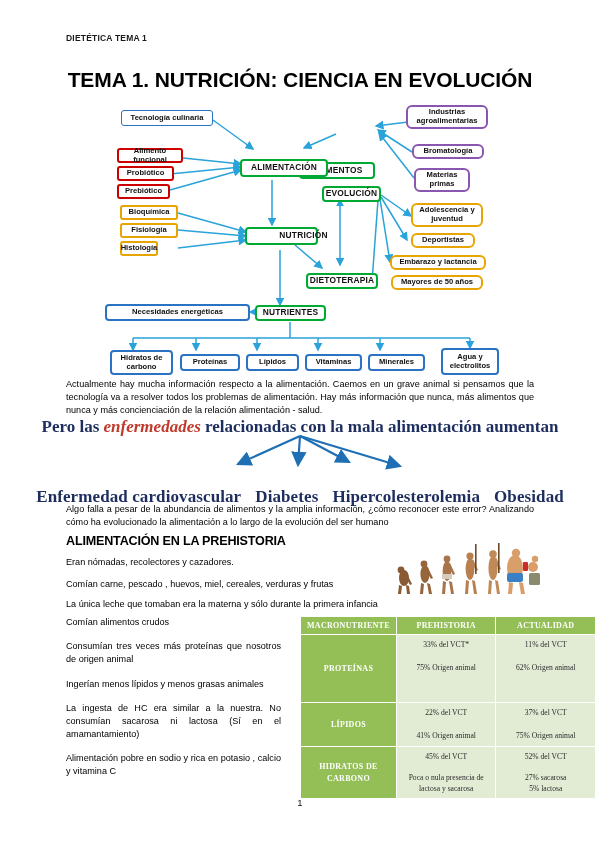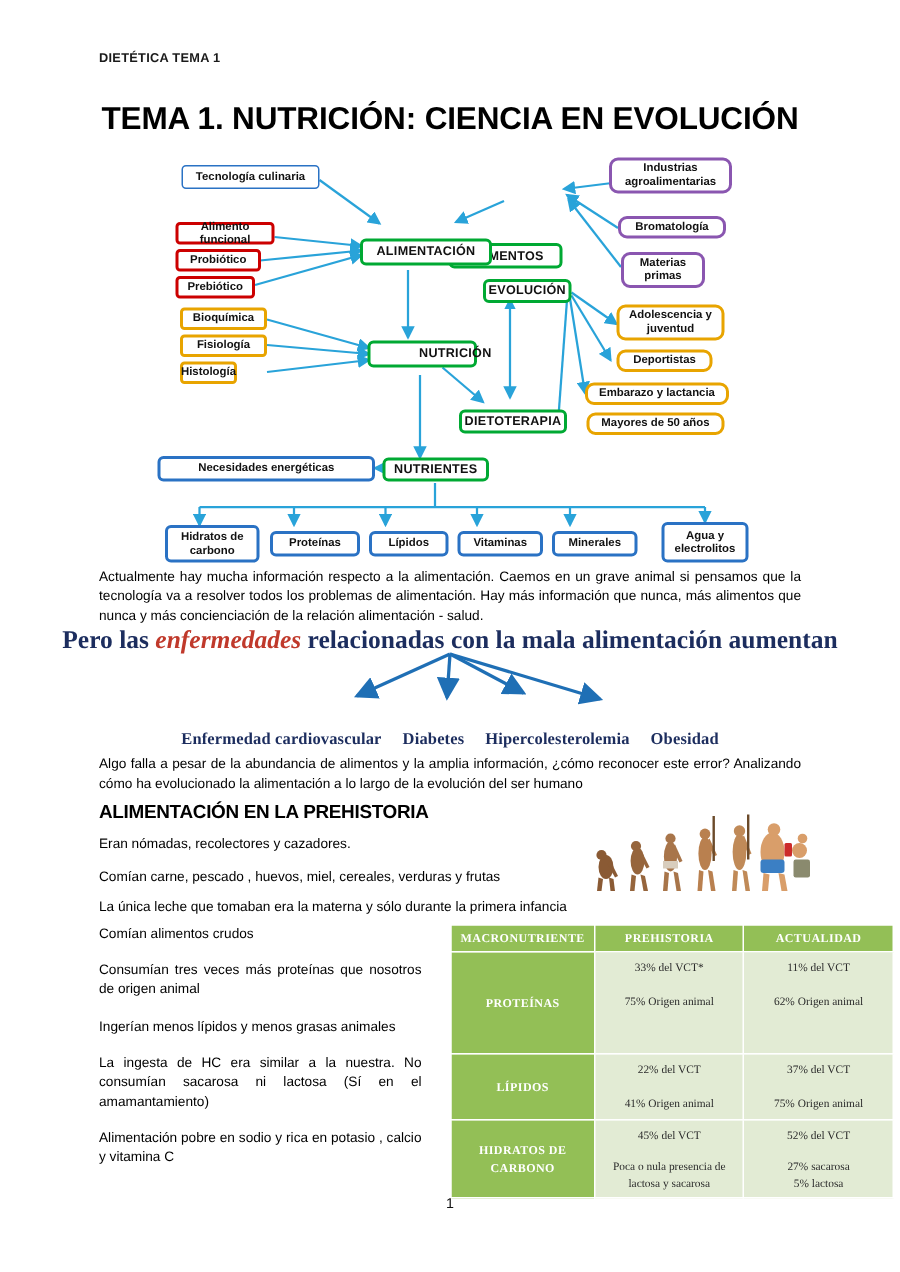--- a/index.html
+++ b/index.html
@@ -61,21 +61,21 @@
   }
   .redline {
     position: absolute; left: 0; width: 600px; text-align: center;
     font-family: Liberation Serif, serif;
     font-size: 17px; font-weight: bold; color: #1c2d5e;
   }
   .redline em { color: #c0392b; font-style: italic; font-weight: bold; }
   .diseases {
     position: absolute; left: 0; width: 600px; text-align: center;
     font-family: "Liberation Serif", serif;
-    font-size: 11px; font-weight: bold; color: #1c2d5e;
+    font-size: 17px; font-weight: bold; color: #1c2d5e;
     letter-spacing: .1px;
   }
   .diseases span { margin: 0 7px; }
 
   .section-head {
     position: absolute; left: 66px;
     font-size: 12.6px; font-weight: bold; color: #000; letter-spacing: -.2px;
   }
   .line { position: absolute; font-size: 9.1px; color: #000; line-height: 1.4; }
 

